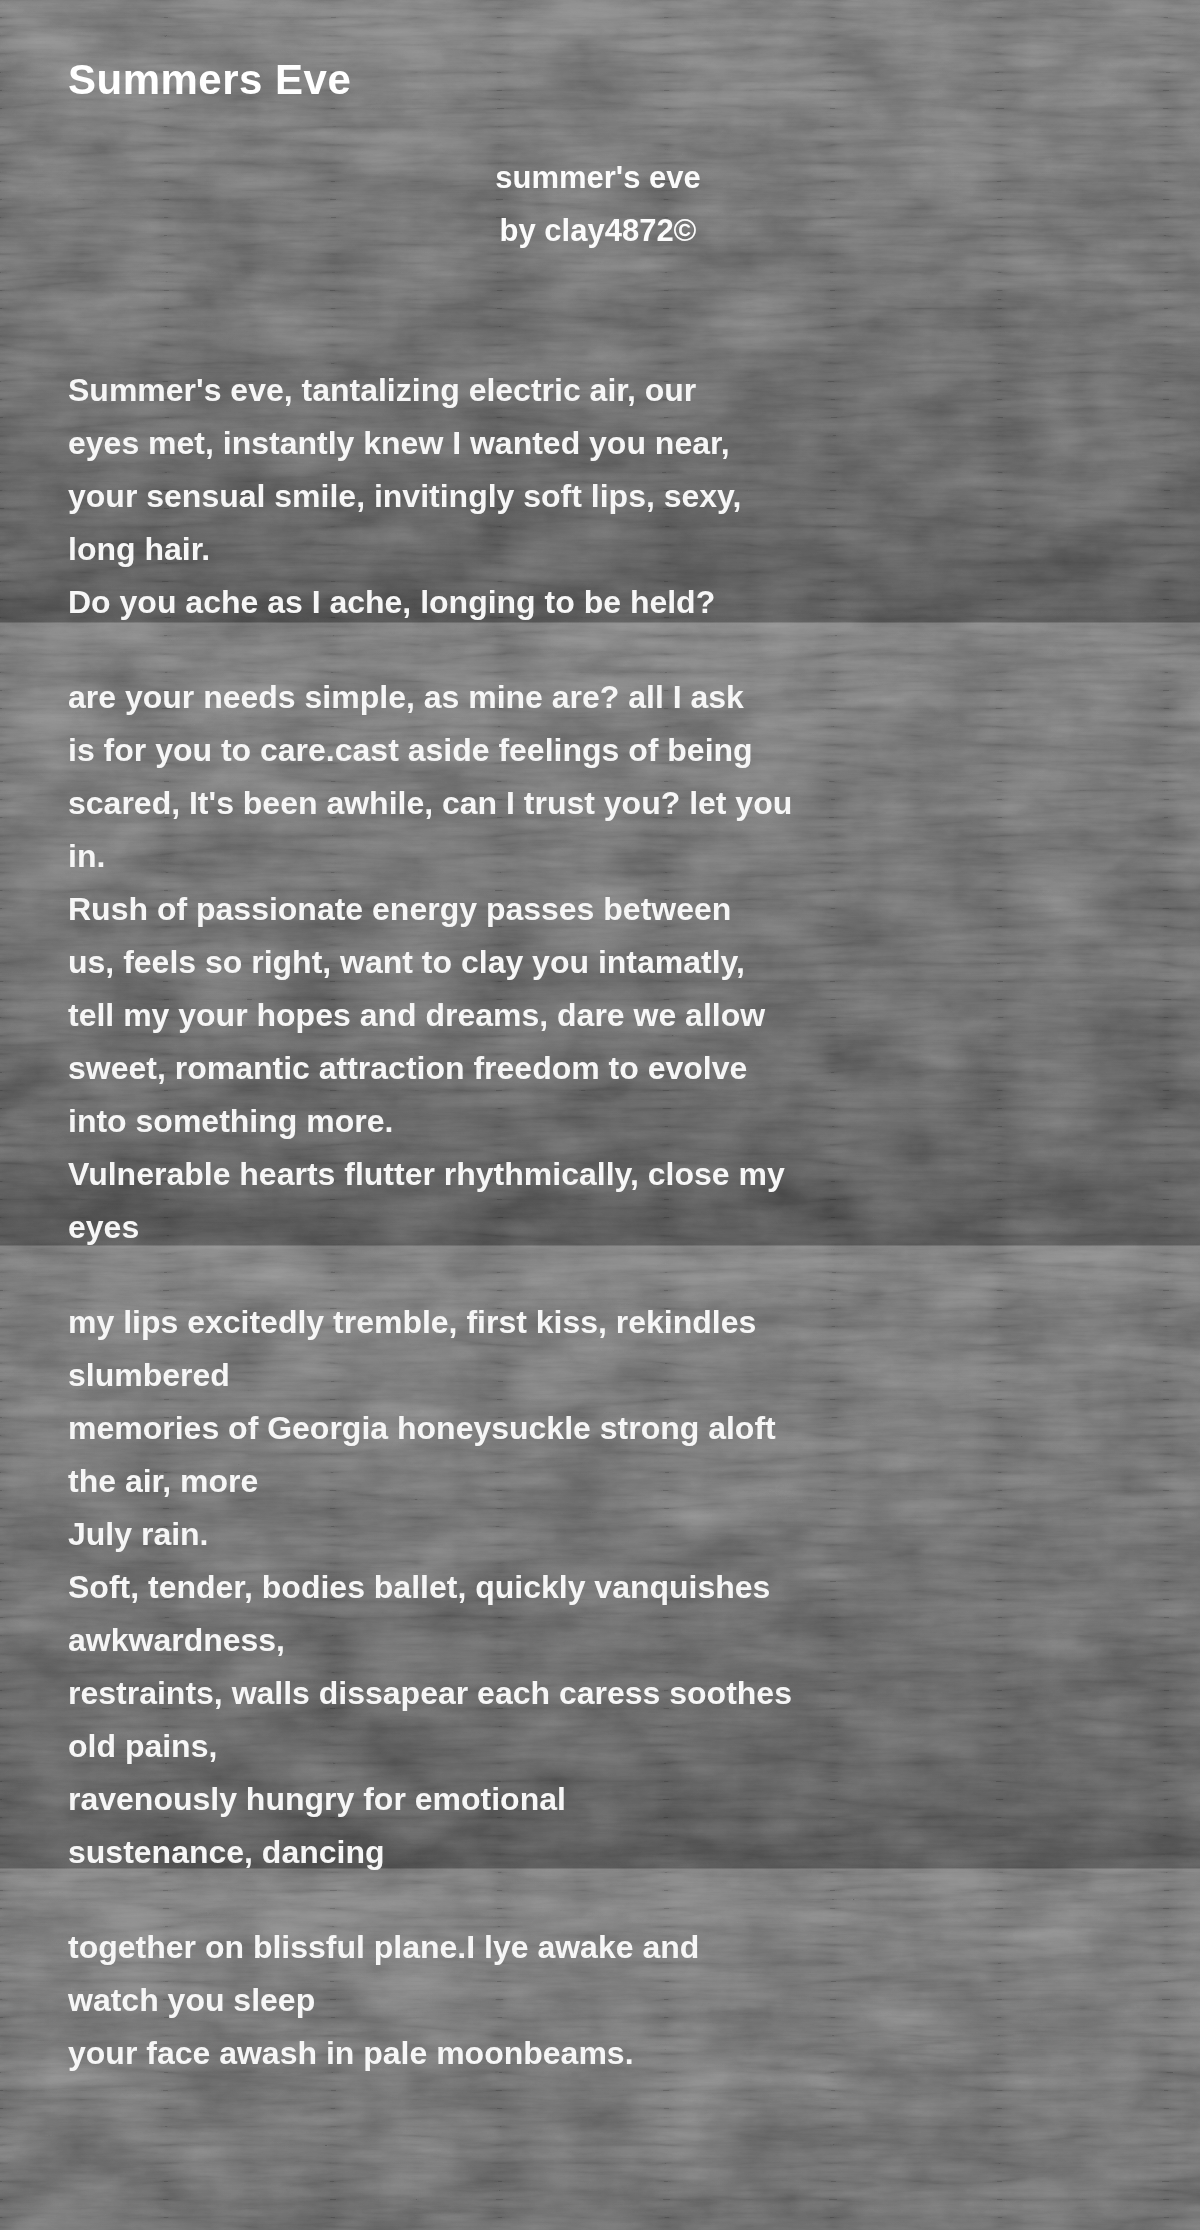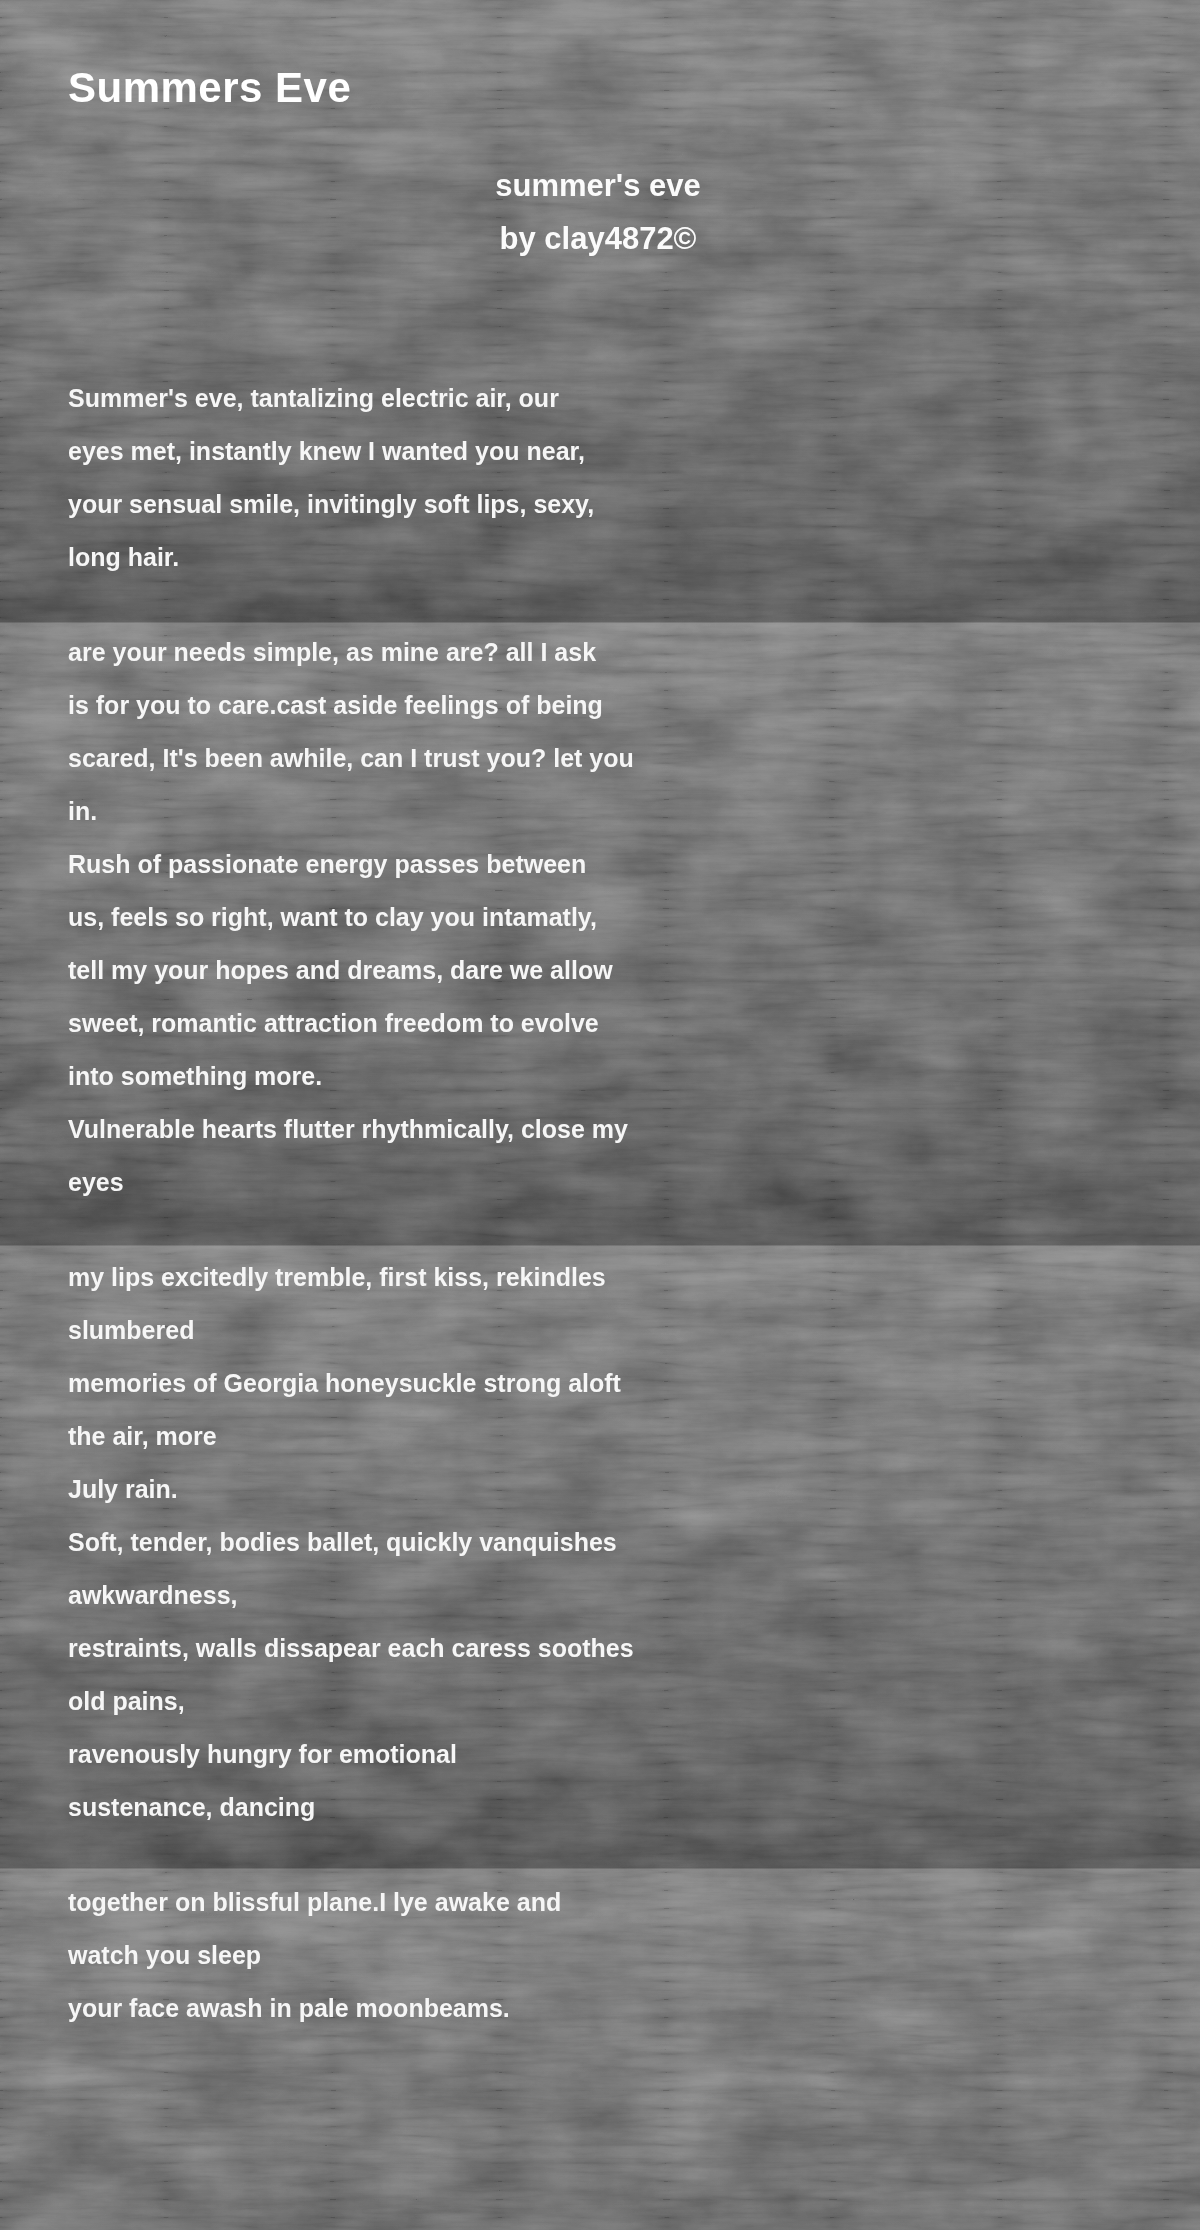--- a/index.html
+++ b/index.html
@@ -39,21 +39,21 @@
   .texture-svg2 {
     position: absolute;
     left: 0;
     top: 0;
     mix-blend-mode: overlay;
     opacity: 0.18;
   }
   .content {
     position: absolute;
     left: 68px;
-    top: 8px;
+    top: 0;
     width: 1060px;
     color: #fdfdfd;
   }
   .page-title {
     margin: 55px 0 0 0;
     font-size: 42px;
     line-height: 50px;
     font-weight: bold;
     letter-spacing: 0.5px;
     color: #ffffff;
@@ -61,21 +61,21 @@
   .subhead {
     margin-top: 46px;
     font-size: 31px;
     line-height: 53px;
     font-weight: bold;
     color: #fbfbfb;
     text-align: center;
   }
   .poem {
     margin-top: 107px;
-    font-size: 25px;
+    font-size: 32px;
     line-height: 53px;
     font-weight: bold;
     color: #f6f6f6;
   }
   .stanza {
     margin: 0 0 42px 0;
   }
   .poem-line {
     display: block;
     white-space: pre;
@@ -130,20 +130,21 @@
       <div>summer's eve</div>
       <div>by clay4872©</div>
     </div>
 
     <div class="poem" id="poem-body">
         <p class="stanza">
           <span class="poem-line">Summer's eve, tantalizing electric air, our</span>
           <span class="poem-line">eyes met, instantly knew I wanted you near,</span>
           <span class="poem-line">your sensual smile, invitingly soft lips, sexy,</span>
           <span class="poem-line">long hair.</span>
+          <span class="poem-line">Do you ache as I ache, longing to be held?</span>
         </p>
         <p class="stanza">
           <span class="poem-line">are your needs simple, as mine are? all I ask</span>
           <span class="poem-line">is for you to care.cast aside feelings of being</span>
           <span class="poem-line">scared, It's been awhile, can I trust you? let you</span>
           <span class="poem-line">in.</span>
           <span class="poem-line">Rush of passionate energy passes between</span>
           <span class="poem-line">us, feels so right, want to clay you intamatly,</span>
           <span class="poem-line">tell my your hopes and dreams, dare we allow</span>
           <span class="poem-line">sweet, romantic attraction freedom to evolve</span>

